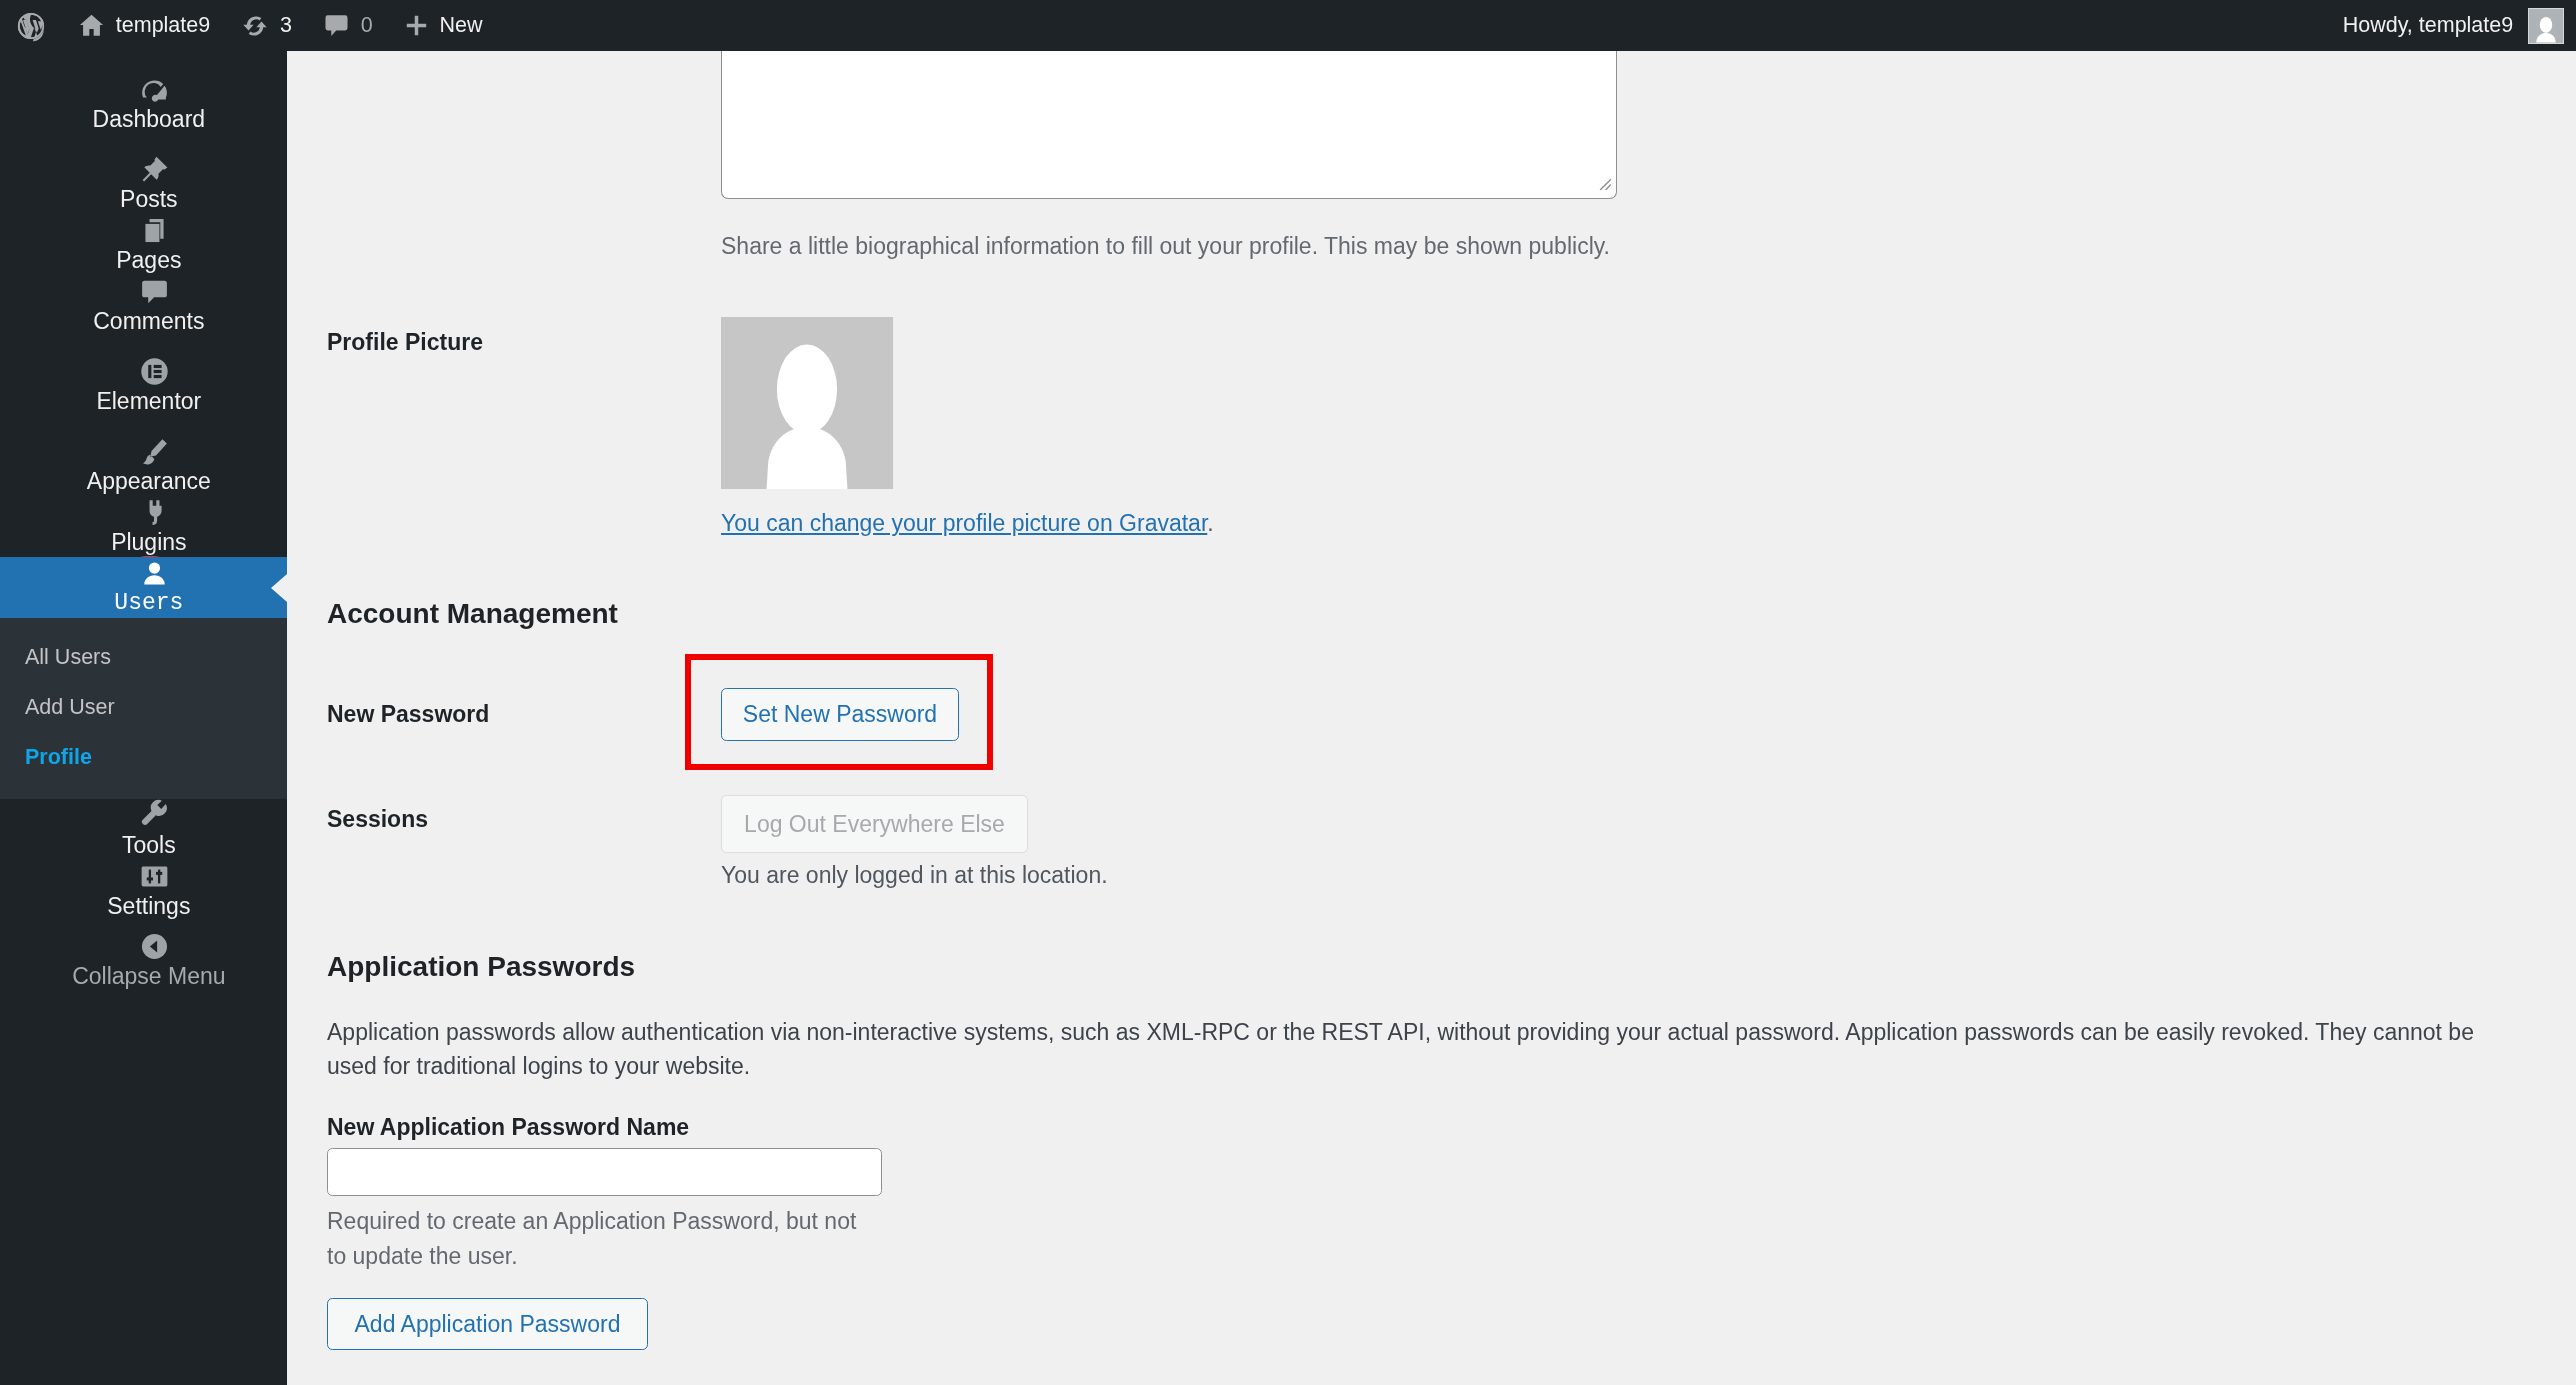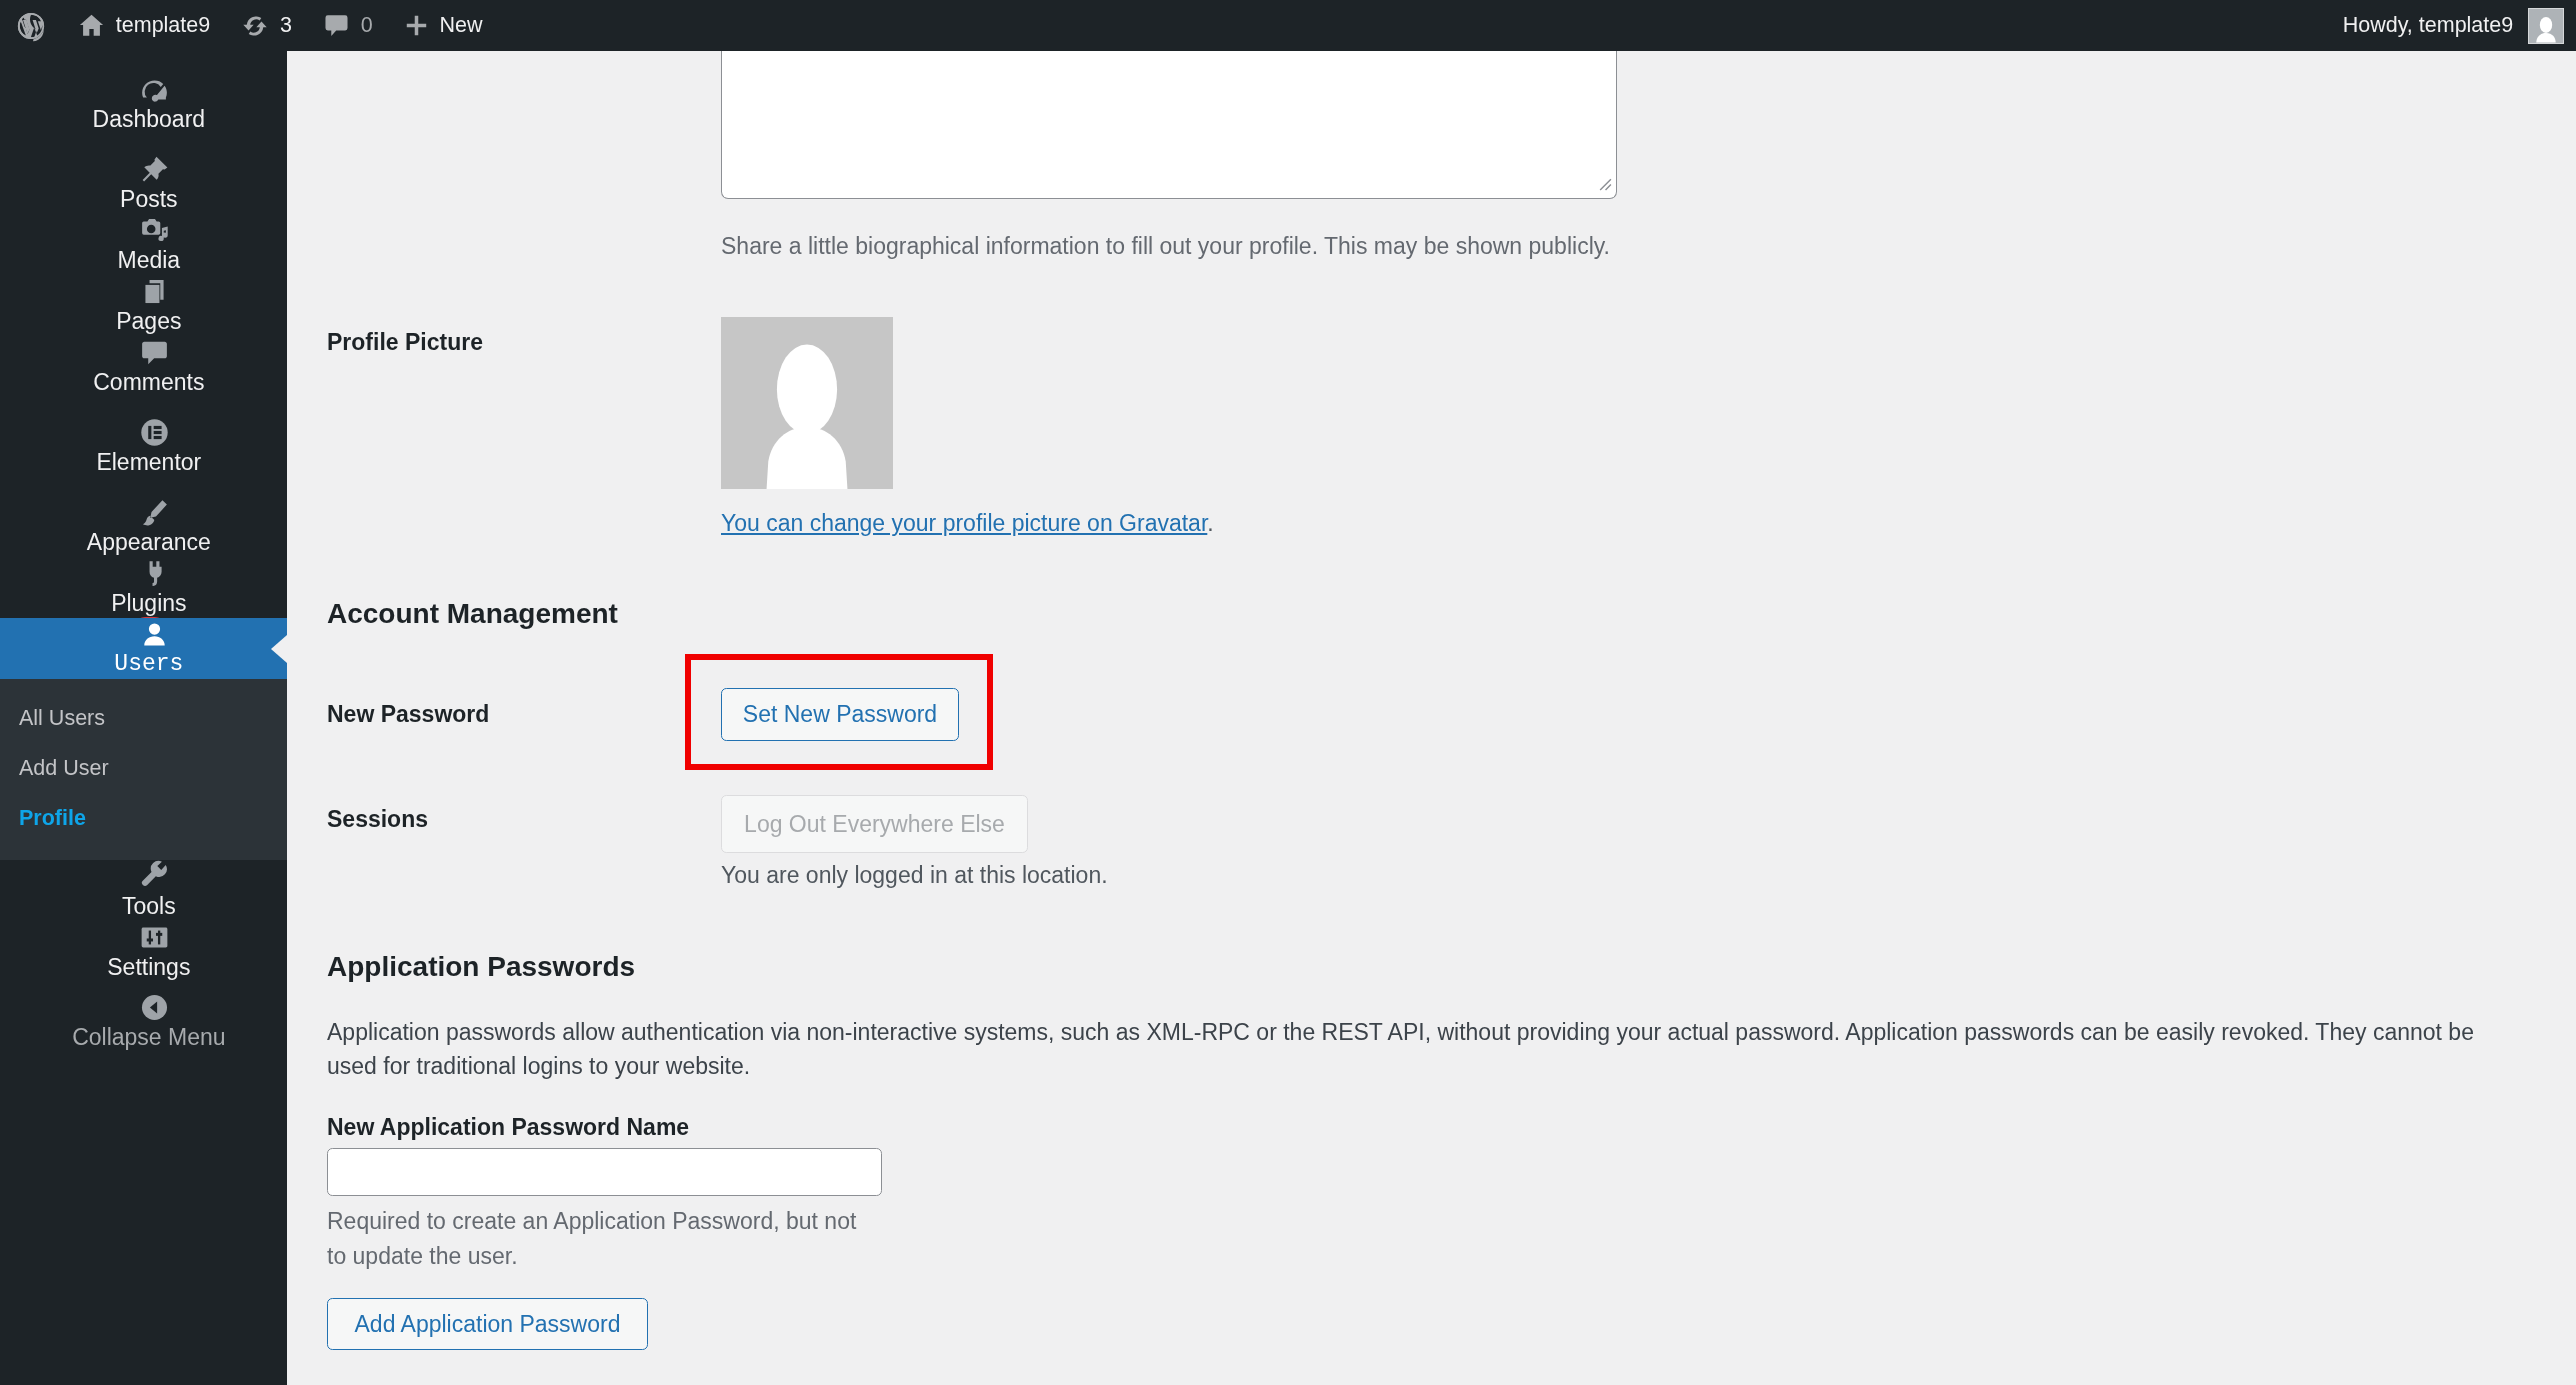--- a/index.html
+++ b/index.html
@@ -46,21 +46,21 @@
     width:0; height:0; border-top:14.3px solid transparent;
     border-bottom:14.3px solid transparent; border-right:16px solid #f0f0f1;
   }
   .badge {
     display:inline-flex; align-items:center; justify-content:center;
     min-width:32px; height:32px; padding:0 5.4px; margin-left:12.5px;
     border-radius:16px; background:#d63638; color:#fff; font-size:19.7px; font-weight:bold;
   }
   .submenu { background:#2c3338; padding:14.3px 0 16px 0; }
   .submenu-item {
-    display:flex; align-items:center; height:50px; padding-left:19px;
+    display:flex; align-items:center; height:50px; padding-left:25px;
     font-size:21.5px; color:#c3c4c7; cursor:pointer;
   }
   .submenu-item.current { color:#0ea5e9; font-weight:bold; }
   .collapse-item { margin-top:9.8px; color:#a7aaad; }
   .collapse-item .mi-label { color:#a7aaad; }
 
   
   .bio-textarea {
     position:absolute; left:721px; top:51px; width:896px; height:148px;
     background:#fff; border:1.8px solid #8c8f94; border-top:none;
@@ -181,29 +181,20 @@
 
     <div class="menu-item">
       <span class="mi-icon">
         <svg viewBox="0 0 20 20" fill="currentColor">
           <path d="M11.2 2.2l6.6 6.6-1.7 1.2-1-.2-2.7 2.7c.3 1.3-.1 2.7-1.1 3.7l-3.3-3.3-4.3 4.3-.9-.9 4.3-4.3-3.3-3.3c1-1 2.4-1.4 3.7-1.1l2.7-2.7-.2-1 1.2-1.7z"></path>
         </svg>
       </span>
       <span class="mi-label">Posts</span>
     </div>
 
-    <div class="menu-item">
-      <span class="mi-icon">
-        <svg viewBox="0 0 20 20" fill="currentColor">
-          <path fill-rule="evenodd" d="M3.5 4.5h2.2l1-1.4h3.6l1 1.4h1.2a1 1 0 011 1v6a1 1 0 01-1 1H3.5a1 1 0 01-1-1v-6a1 1 0 011-1zm4.5 2a2.6 2.6 0 100 5.2 2.6 2.6 0 000-5.2z"></path>
-          <path d="M14.5 8.5l3.5-1v5.3a1.6 1.6 0 11-1.1-1.5V9.8l-1.3.4v4.6a1.6 1.6 0 11-1.1-1.5V8.5z"></path>
-        </svg>
-      </span>
-      <span class="mi-label">Media</span>
-    </div>
 
     <div class="menu-item">
       <span class="mi-icon">
         <svg viewBox="0 0 20 20" fill="currentColor">
           <path d="M7 3h8.5v12H13.5V5H7V3z"></path>
           <path d="M4.5 6h8.5v11H4.5z"></path>
         </svg>
       </span>
       <span class="mi-label">Pages</span>
     </div>

